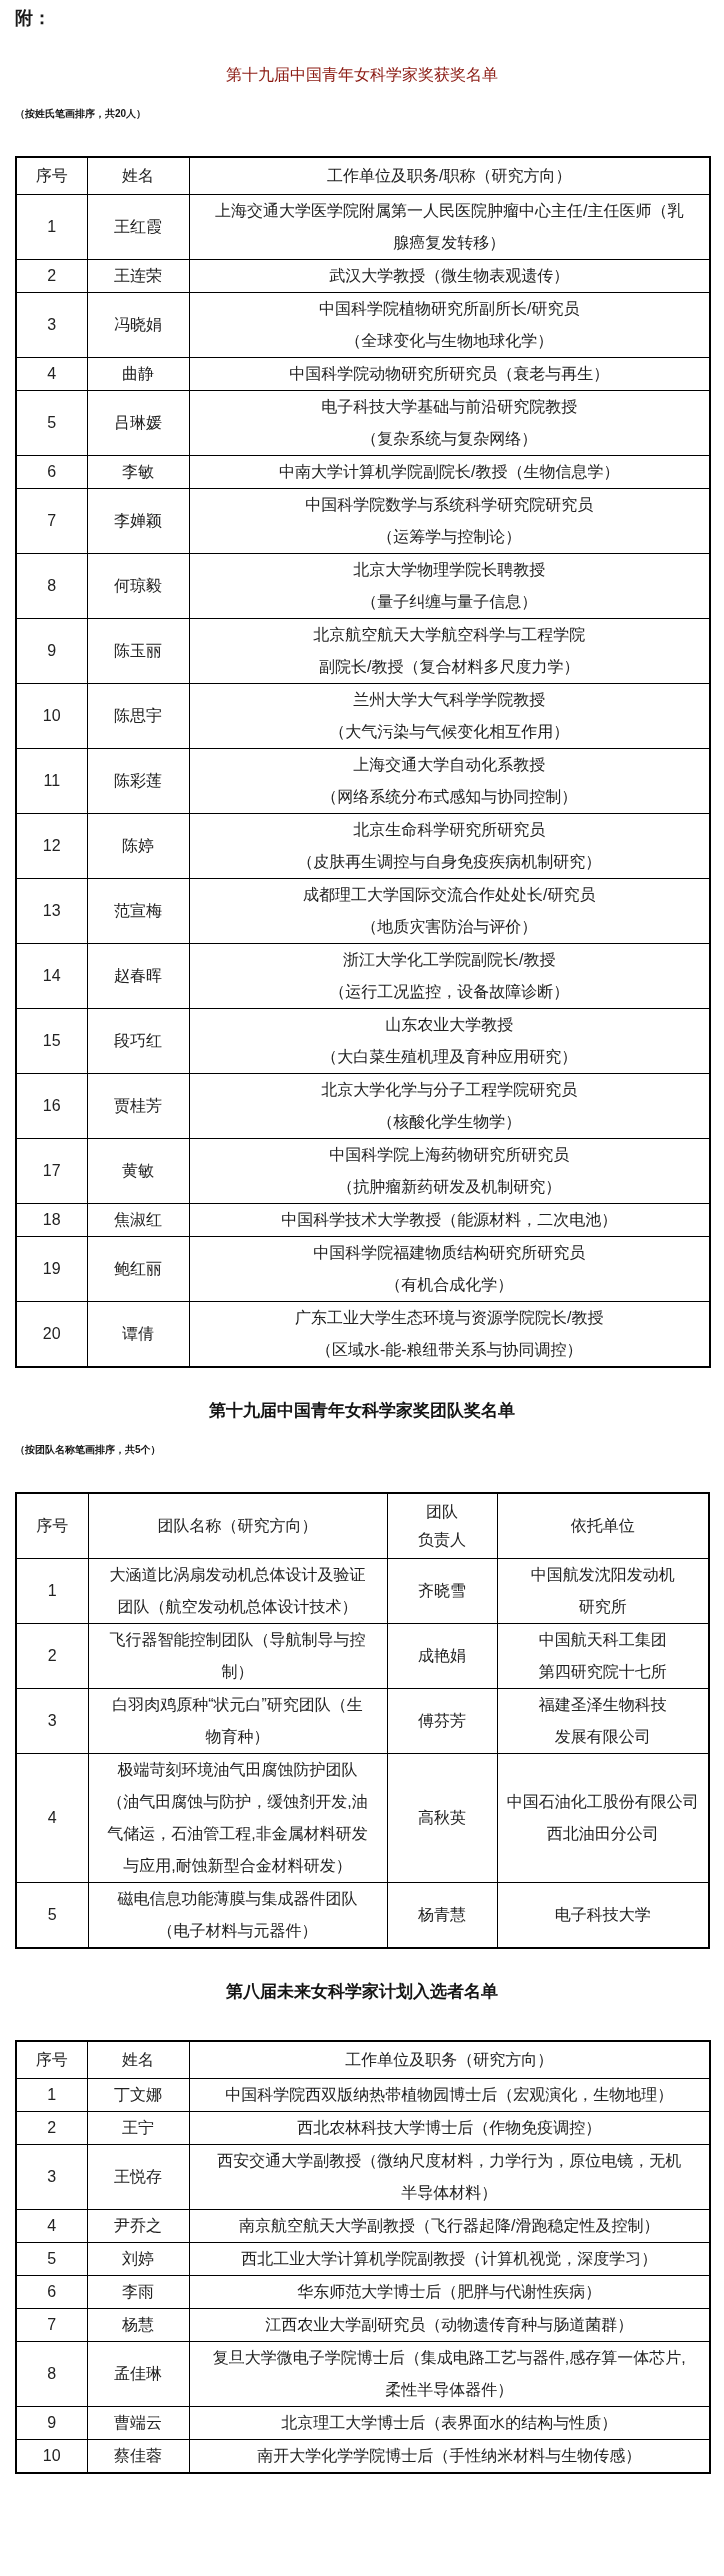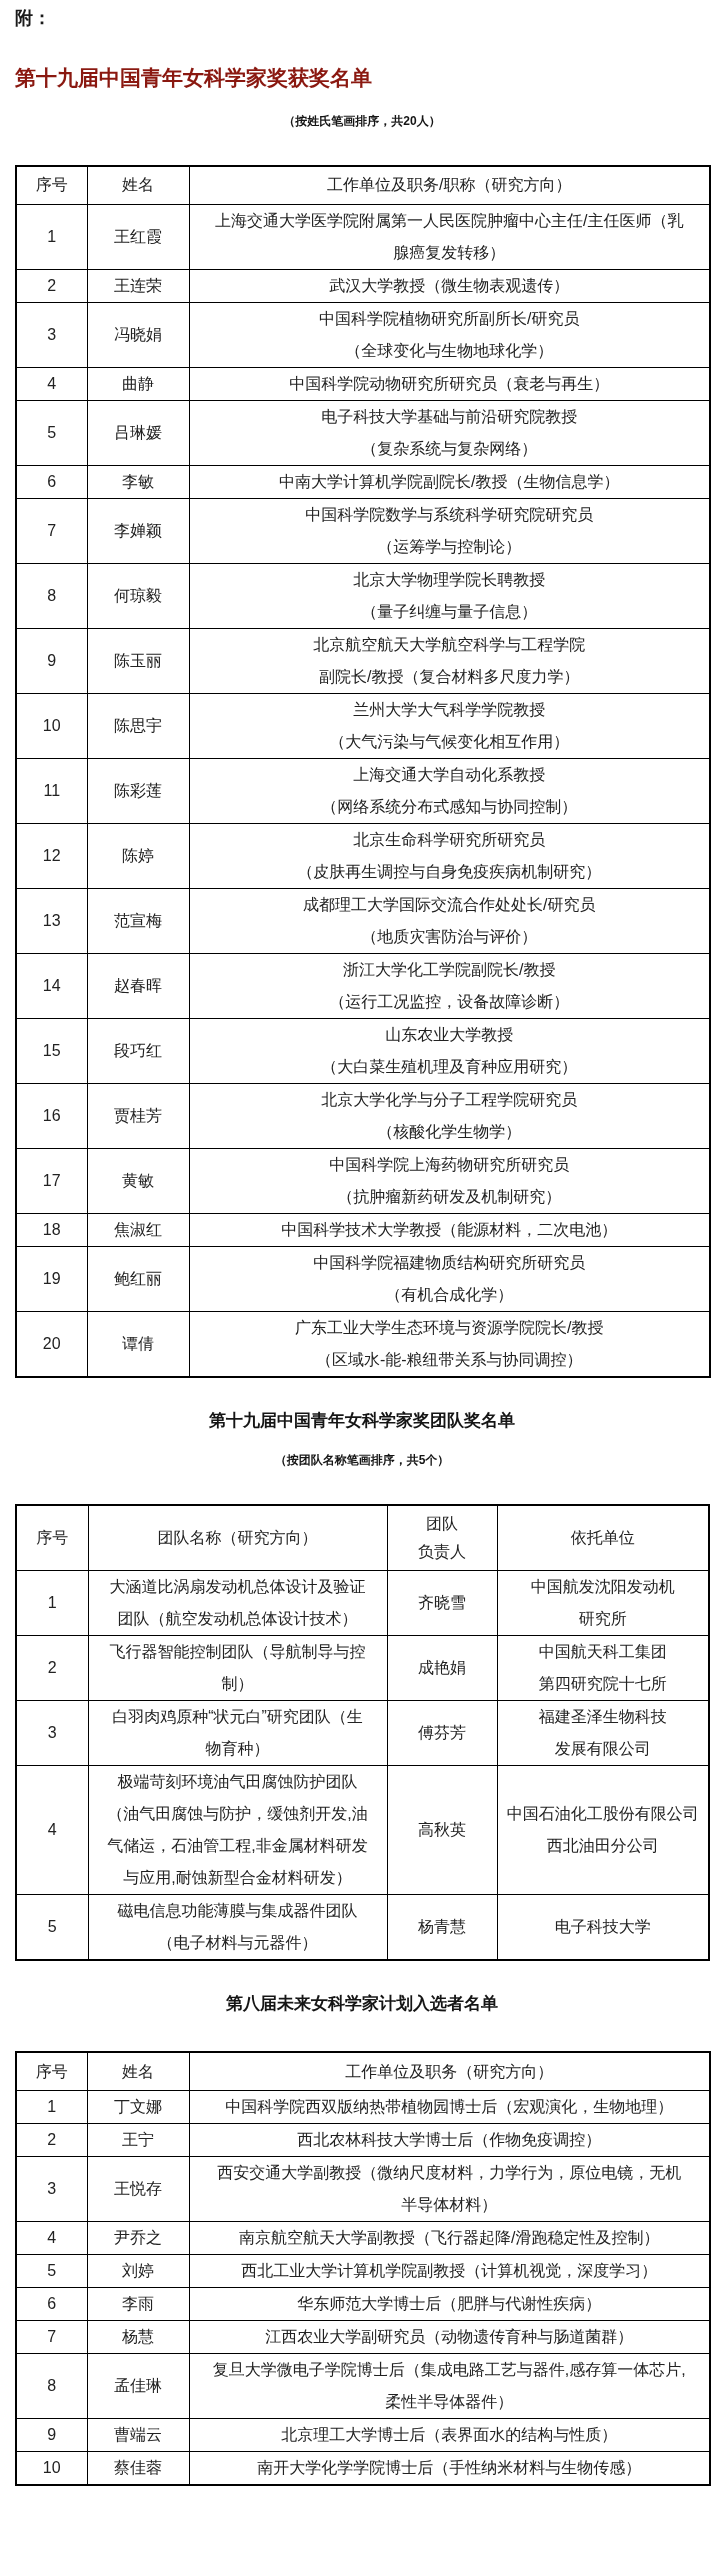--- a/index.html
+++ b/index.html
@@ -13,39 +13,38 @@
   .page { padding: 7px 15px 11px 15px; }
 
   .attachment {
     font-size: 18px;
     font-weight: bold;
     line-height: 1.3;
     color: #1a1a1a;
   }
   .main-title {
     margin: 34px 0 0 0;
-    text-align: left;
-    font-size: 21px;
-    font-weight: bold;
+    text-align: center;
+    font-size: 16px;
+    font-weight: normal;
     color: var(--title-red);
     line-height: 1.35;
   }
   .subtitle {
     margin: 25px 0 0 0;
     text-align: center;
     font-size: 17px;
     font-weight: bold;
     color: #151515;
     line-height: 1.3;
   }
   .subtitle.later { margin-top: 32px; }
   .sort-note {
     margin: 21px 0 0 0;
-    text-align: center;
-    font-size: 12px;
+    font-size: 10px;
     font-weight: bold;
     color: #151515;
     line-height: 1.3;
   }
 
   table.award {
     border-collapse: collapse;
     table-layout: fixed;
     width: 694px;
     margin: 36px auto 0 auto;

